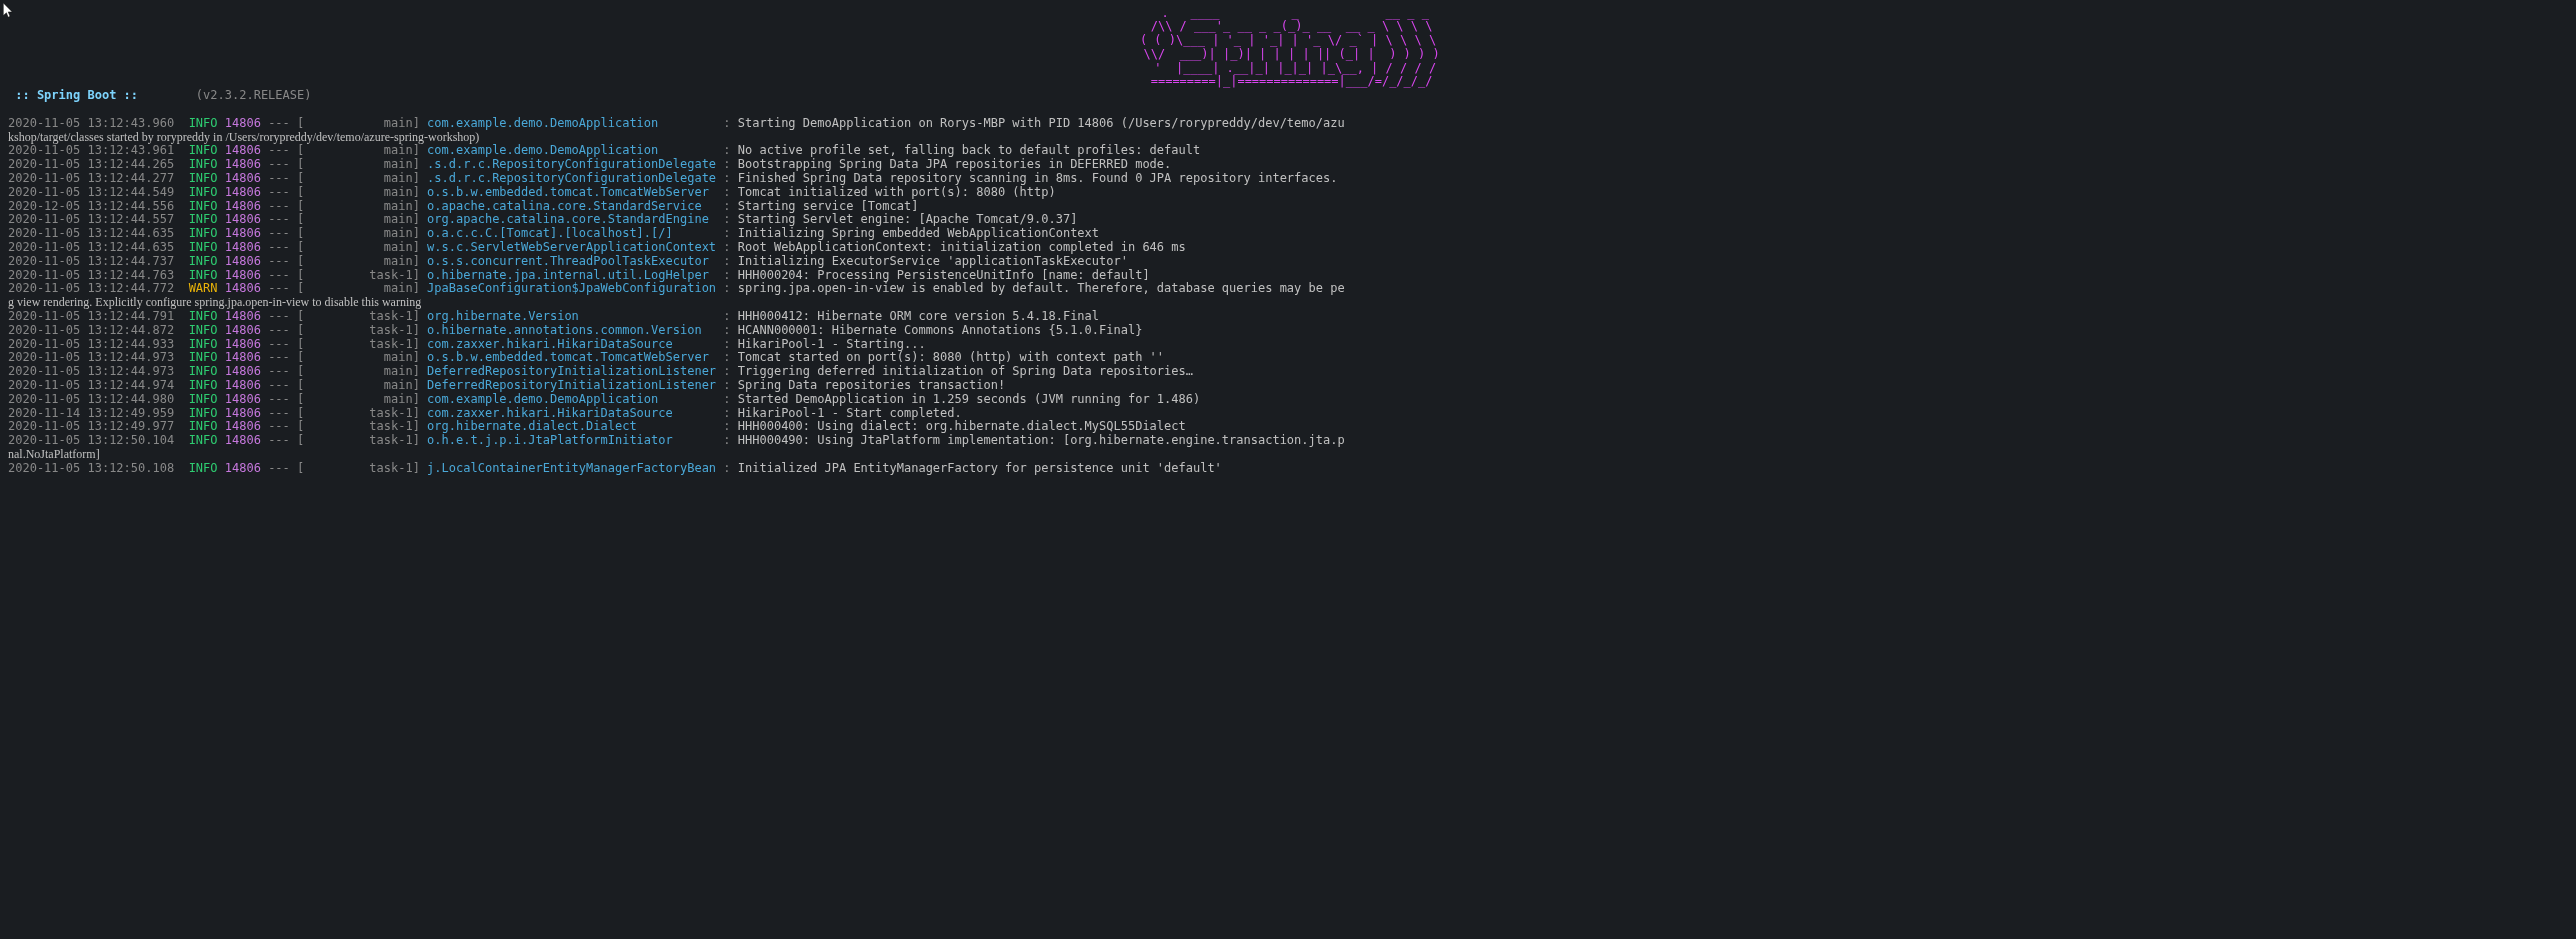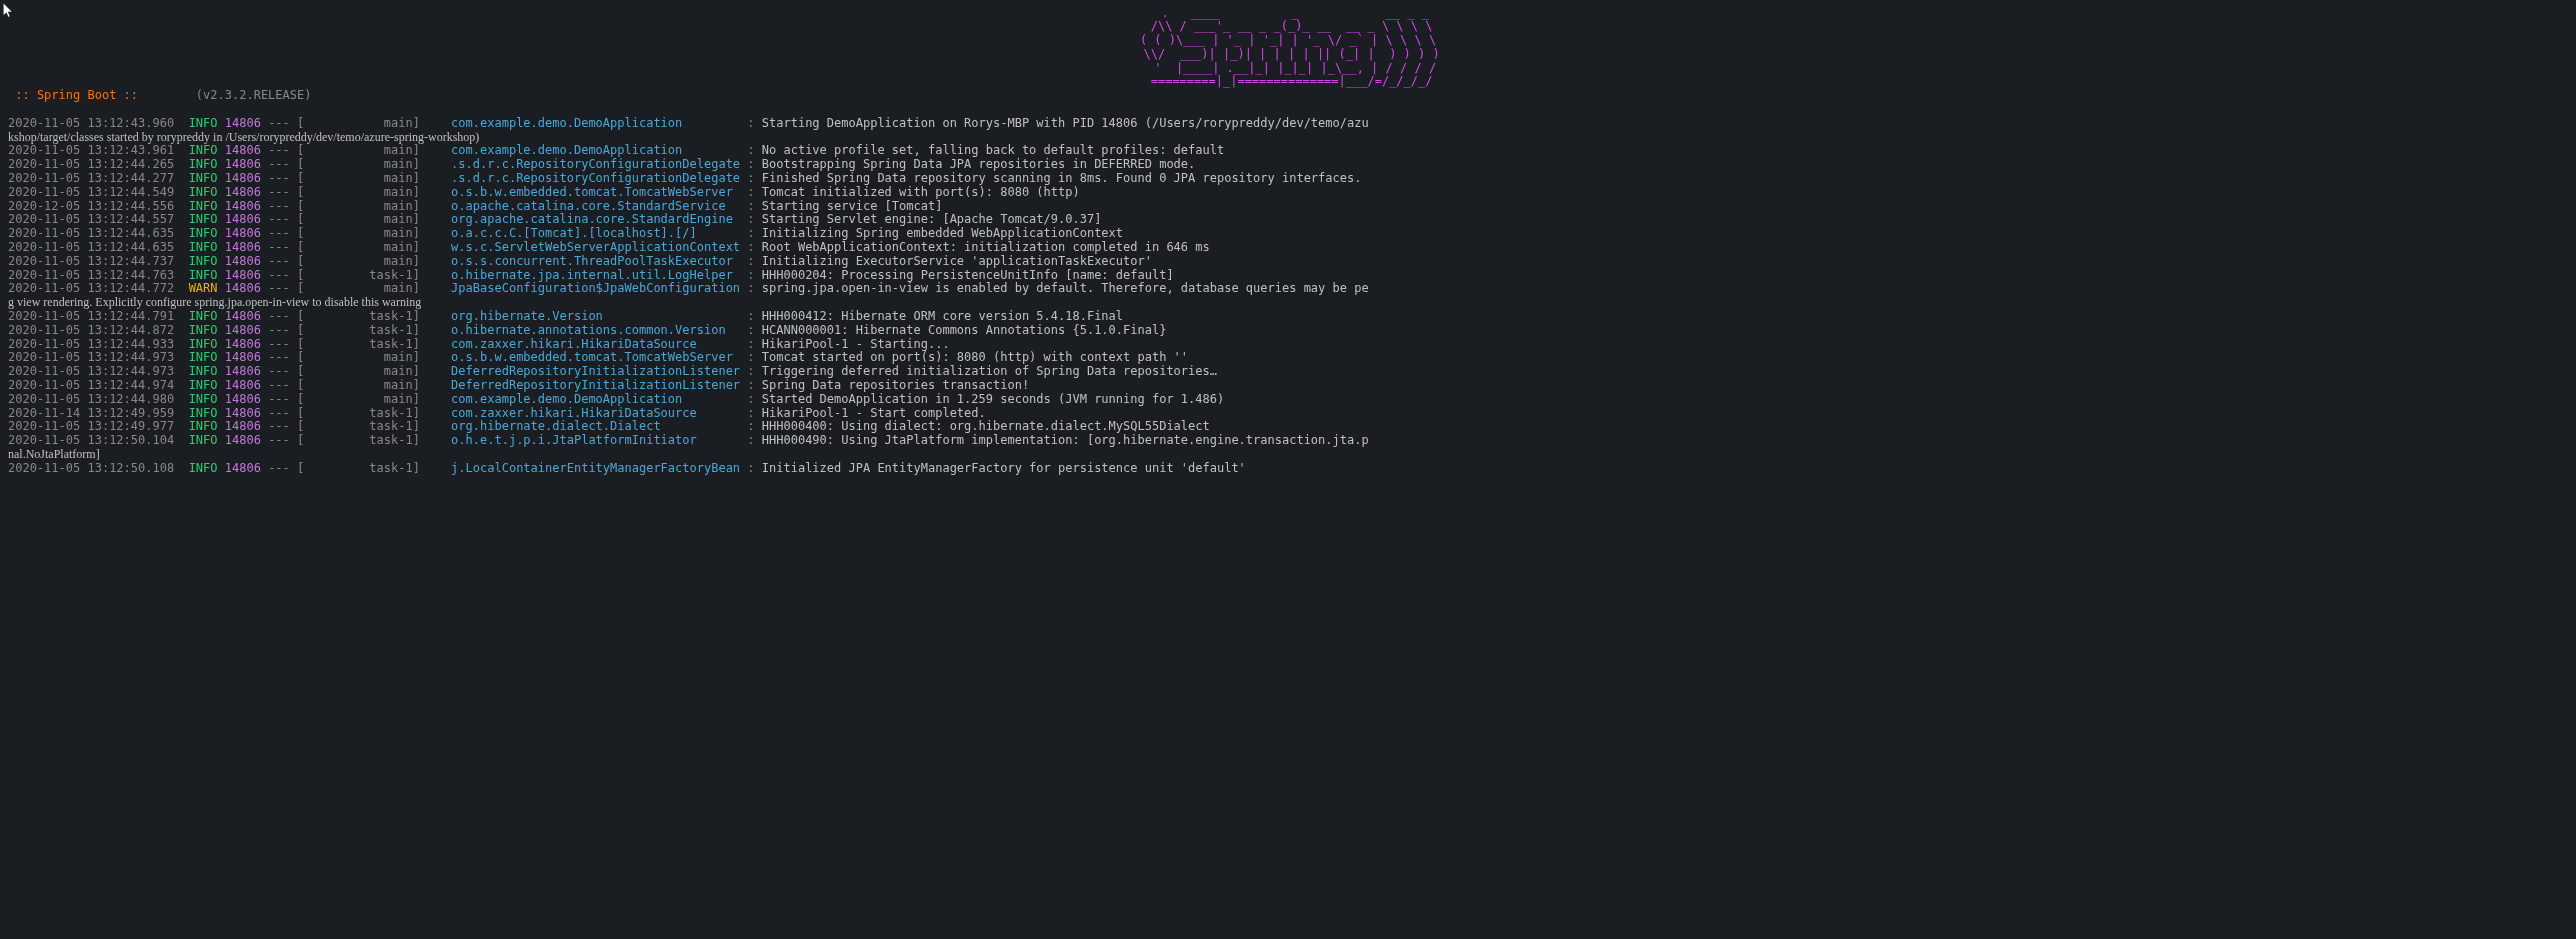--- a/index.html
+++ b/index.html
@@ -20,35 +20,36 @@
     .ascii-art {
       color: #d946ef;
       white-space: pre;
       letter-spacing: 0;
       text-align: center;
     }
     .banner-line {
       white-space: pre;
     }
     .spring-boot-label {
-      color: #f97316;
+      color: #7dd3fc;
+      font-weight: bold;
     }
     .version-label {
       color: #888;
     }
     .log-line {
       white-space: pre;
     }
     .timestamp { color: #888; }
     .level-info { color: #2ecc71; text-align: center; }
     .level-warn { color: #eab308; }
     .pid { color: #c678dd; }
     .dashes { color: #888; }
     .thread { color: #888; }
-    .logger { color: #4aa8d8; margin-left: 24px; }
+    .logger { color: #4aa8d8; }
     .colon { color: #888; }
     .msg { color: #c0c0c0; }
     .wrap-line { color: #c0c0c0; white-space: pre; font-family: Liberation Serif, serif; }
     .cursor {
       position: absolute;
       top: 3.2px;
       left: 3.2px;
       width: 11.3px;
       height: 16px;
       pointer-events: none;

